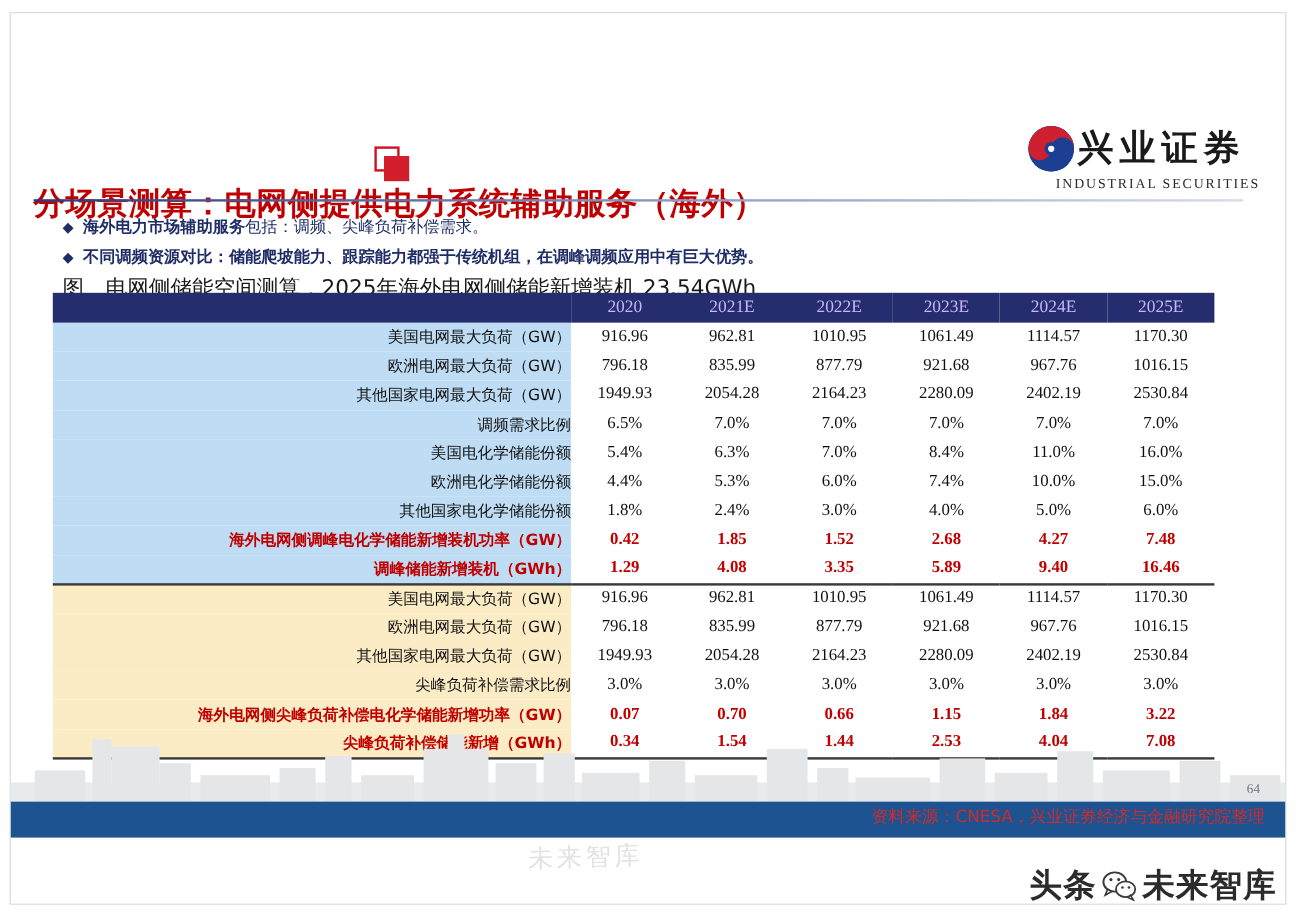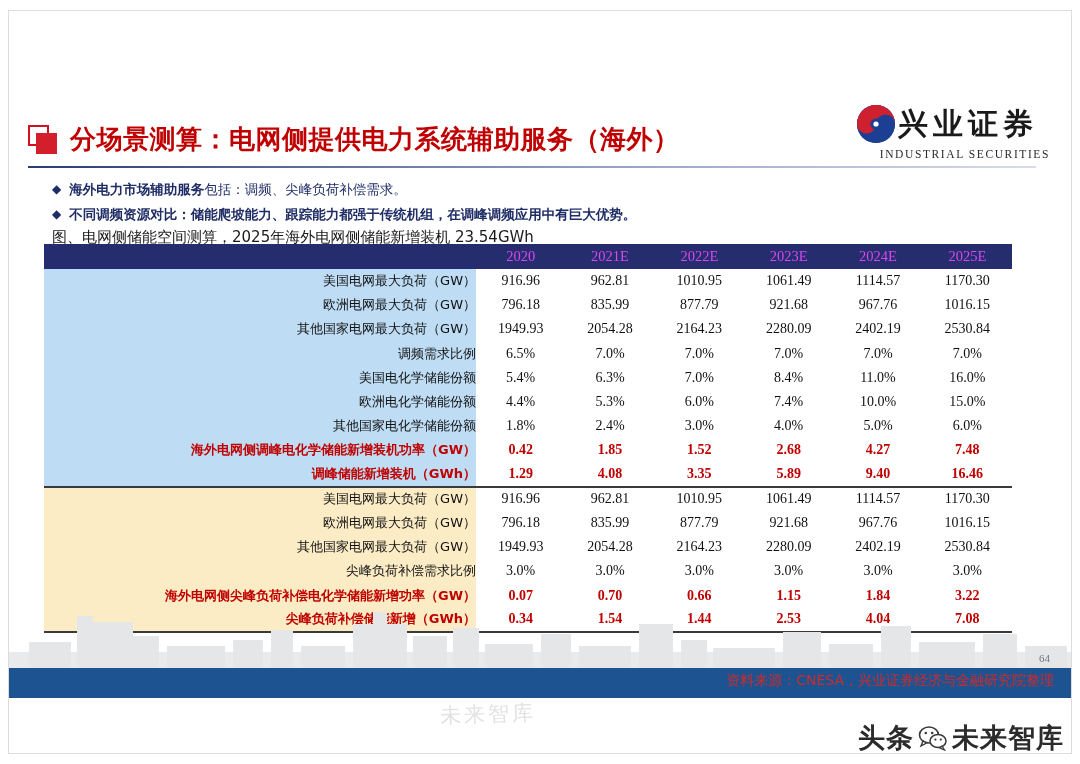--- a/index.html
+++ b/index.html
@@ -39,21 +39,21 @@
   }
   .logo-en{
     font-family:"Liberation Serif","DejaVu Serif",serif;
     font-size:11.5px; color:#2a2a2a; letter-spacing:1.6px;
     margin-top:4px; margin-left:36px;
   }
 
   
   .title-bar{
     position:absolute; left:28px; top:122px;
-    display:flex; align-items:center;
+    display:flex; align-items:center;flex-direction:column;
   }
   .title-accent{
     position:relative; width:30px; height:30px; margin-right:12px; flex:none;
   }
   .accent-outline{
     position:absolute; left:0; top:0; width:21px;height:21px;
     border:2.4px solid #cf1124; background:transparent;
   }
   .accent-fill{
     position:absolute; left:8px; top:8px; width:21px;height:21px;
@@ -79,37 +79,37 @@
   .bullet .dia{
     color:#1f2d66; font-size:12px; margin-right:8px; line-height:19px; flex:none;
   }
   .b-strong{ font-weight:bold; }
   .b-normal{ font-weight:normal; }
 
   
   .caption{
     position:absolute; left:52px; top:228px;
     font-family:"DejaVu Sans","Liberation Sans",sans-serif;
-    font-size:15px; color:#1a1a1a;text-align:center;
+    font-size:18px; color:#1a1a1a;text-align:center;
   }
 
   
   .tbl-wrap{
     position:absolute; left:44px; top:244px; width:968px;
   }
   table.grid{
     width:968px; border-collapse:collapse; table-layout:fixed;
     font-family:"Liberation Serif","DejaVu Serif",serif;
   }
   table.grid col.lbl{ width:432px; }
   table.grid col.val{ width:89.33px; }
 
   thead th{
     background:#262d6e;
-    color:#d946ef;
+    color:#c4b5fd;
     font-family:"Liberation Serif","DejaVu Serif",serif;
     font-size:14.5px; font-weight:normal;
     height:25px; text-align:center; vertical-align:middle;
   }
   thead th.lbl-h{ background:#262d6e; }
 
   tbody td{
     height:24.2px;
     font-size:14px;
     color:#101010;

